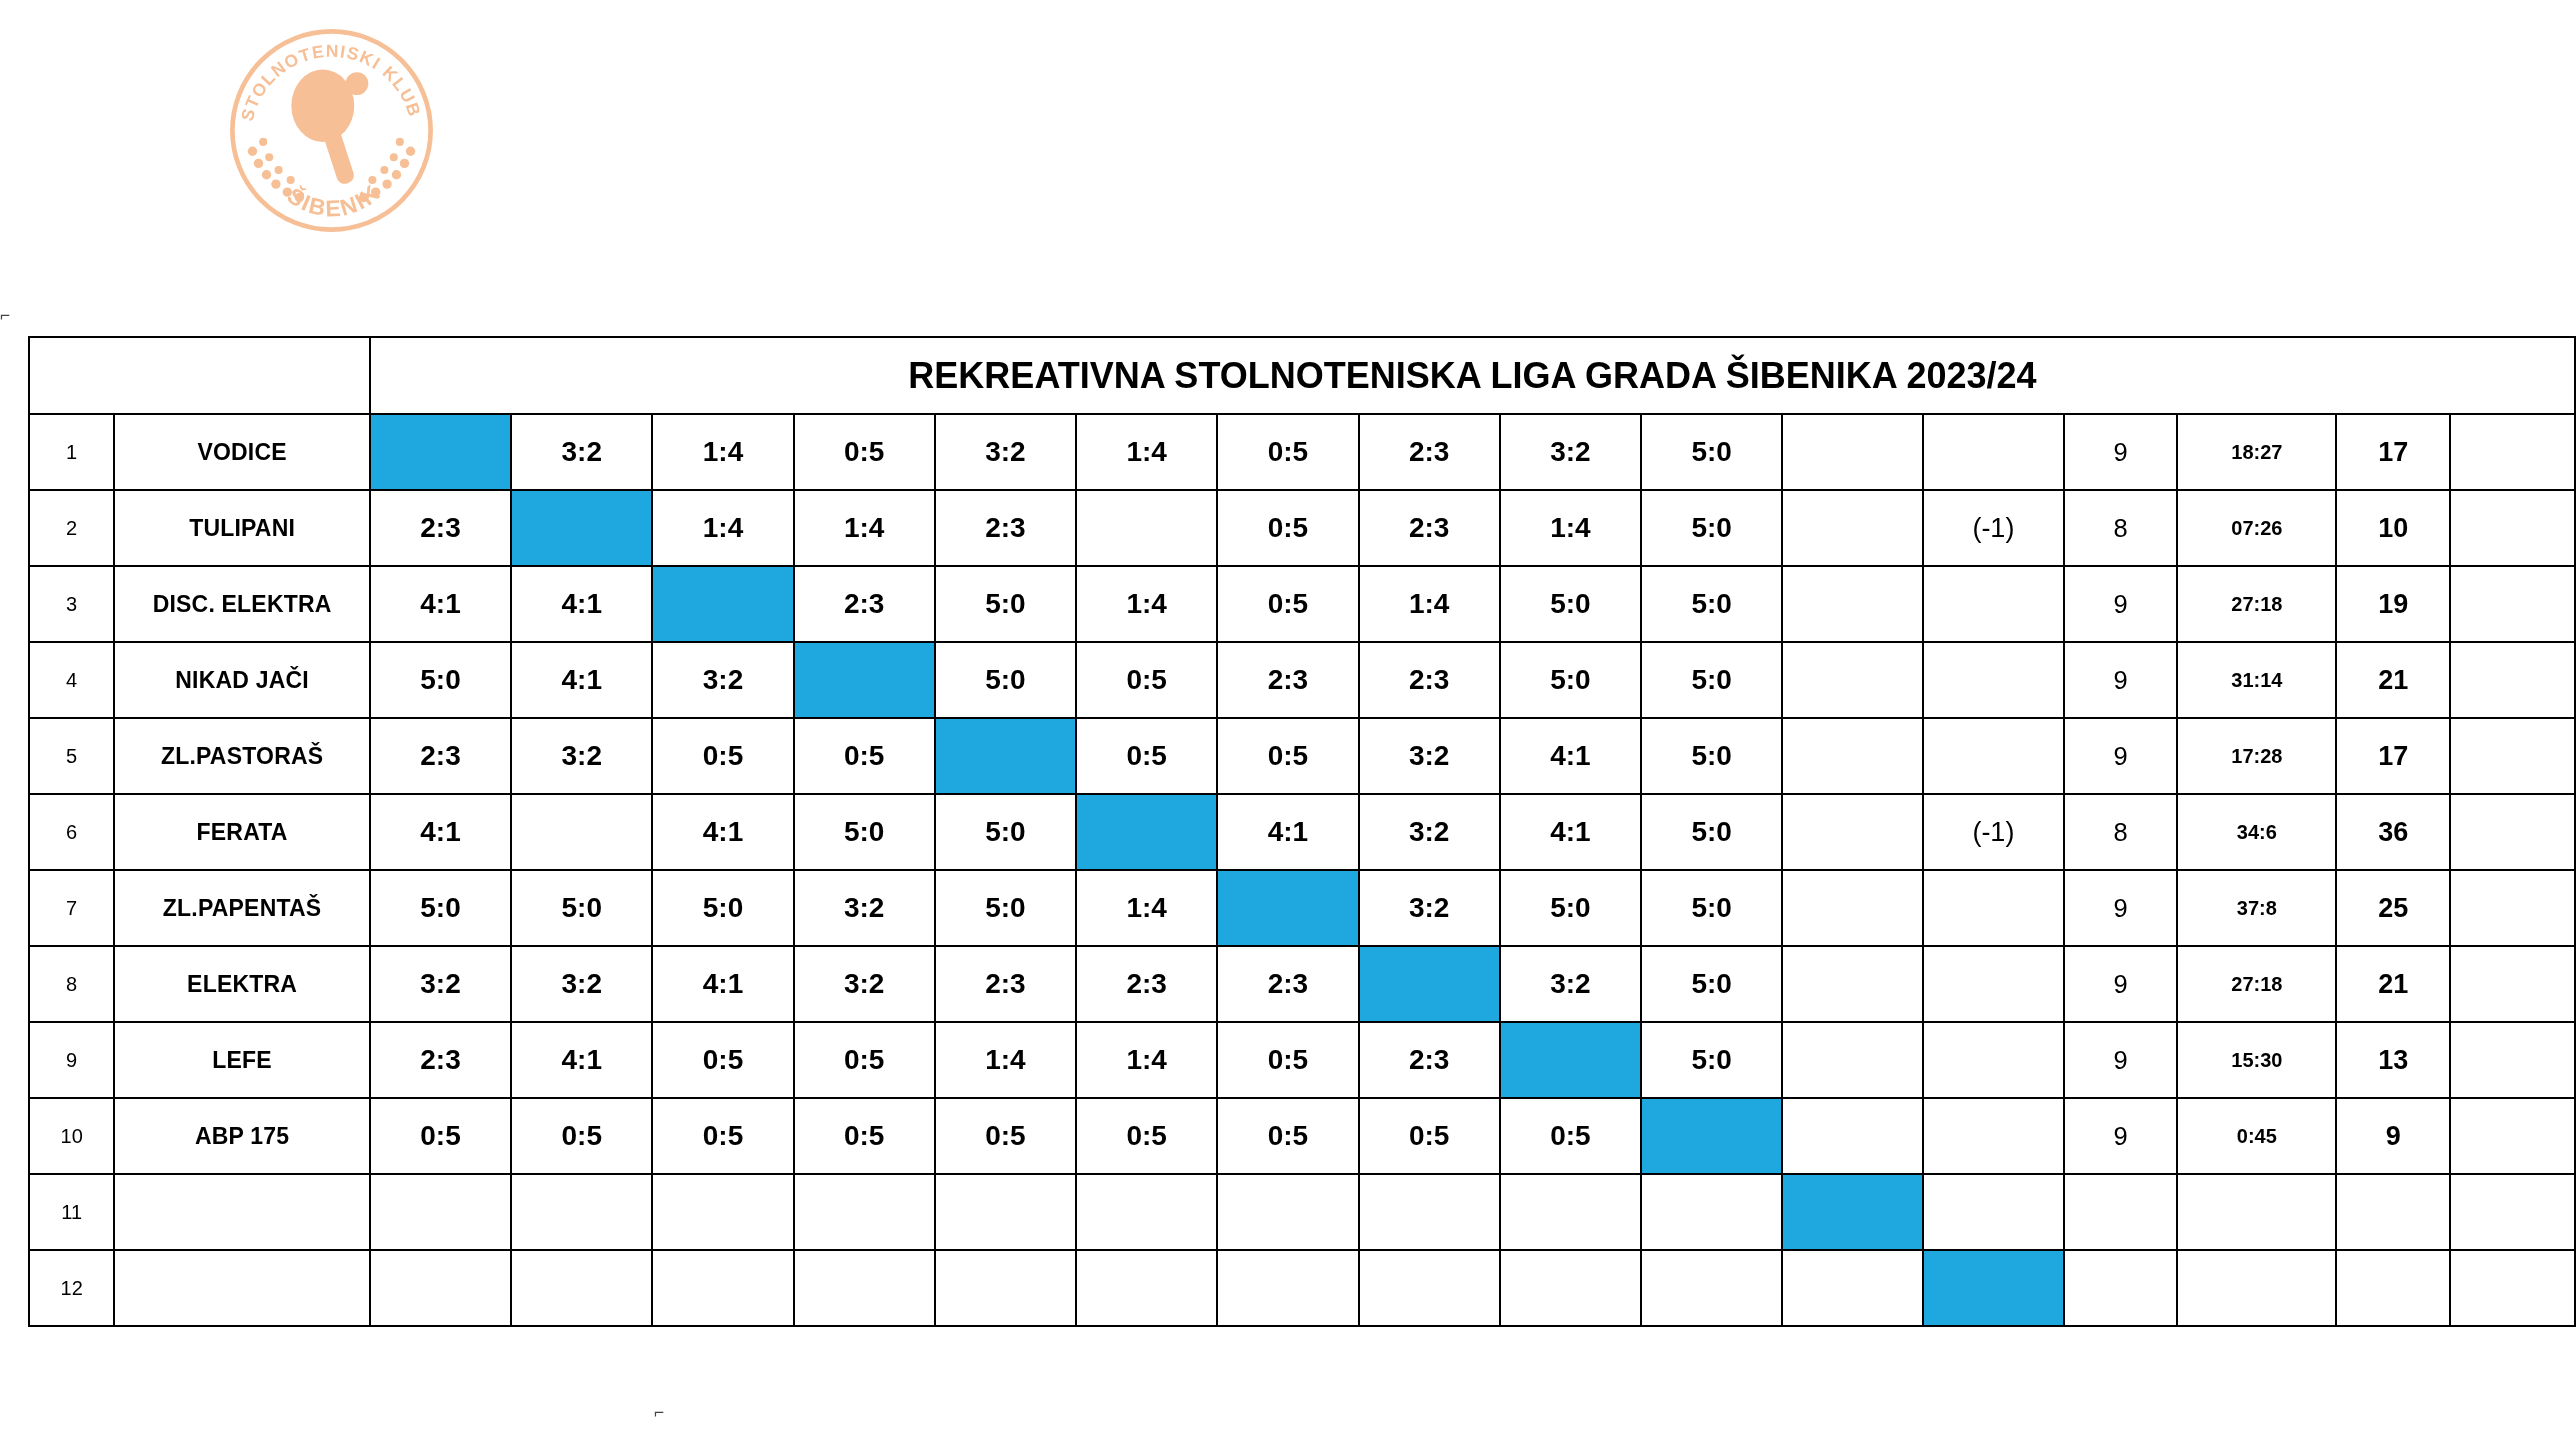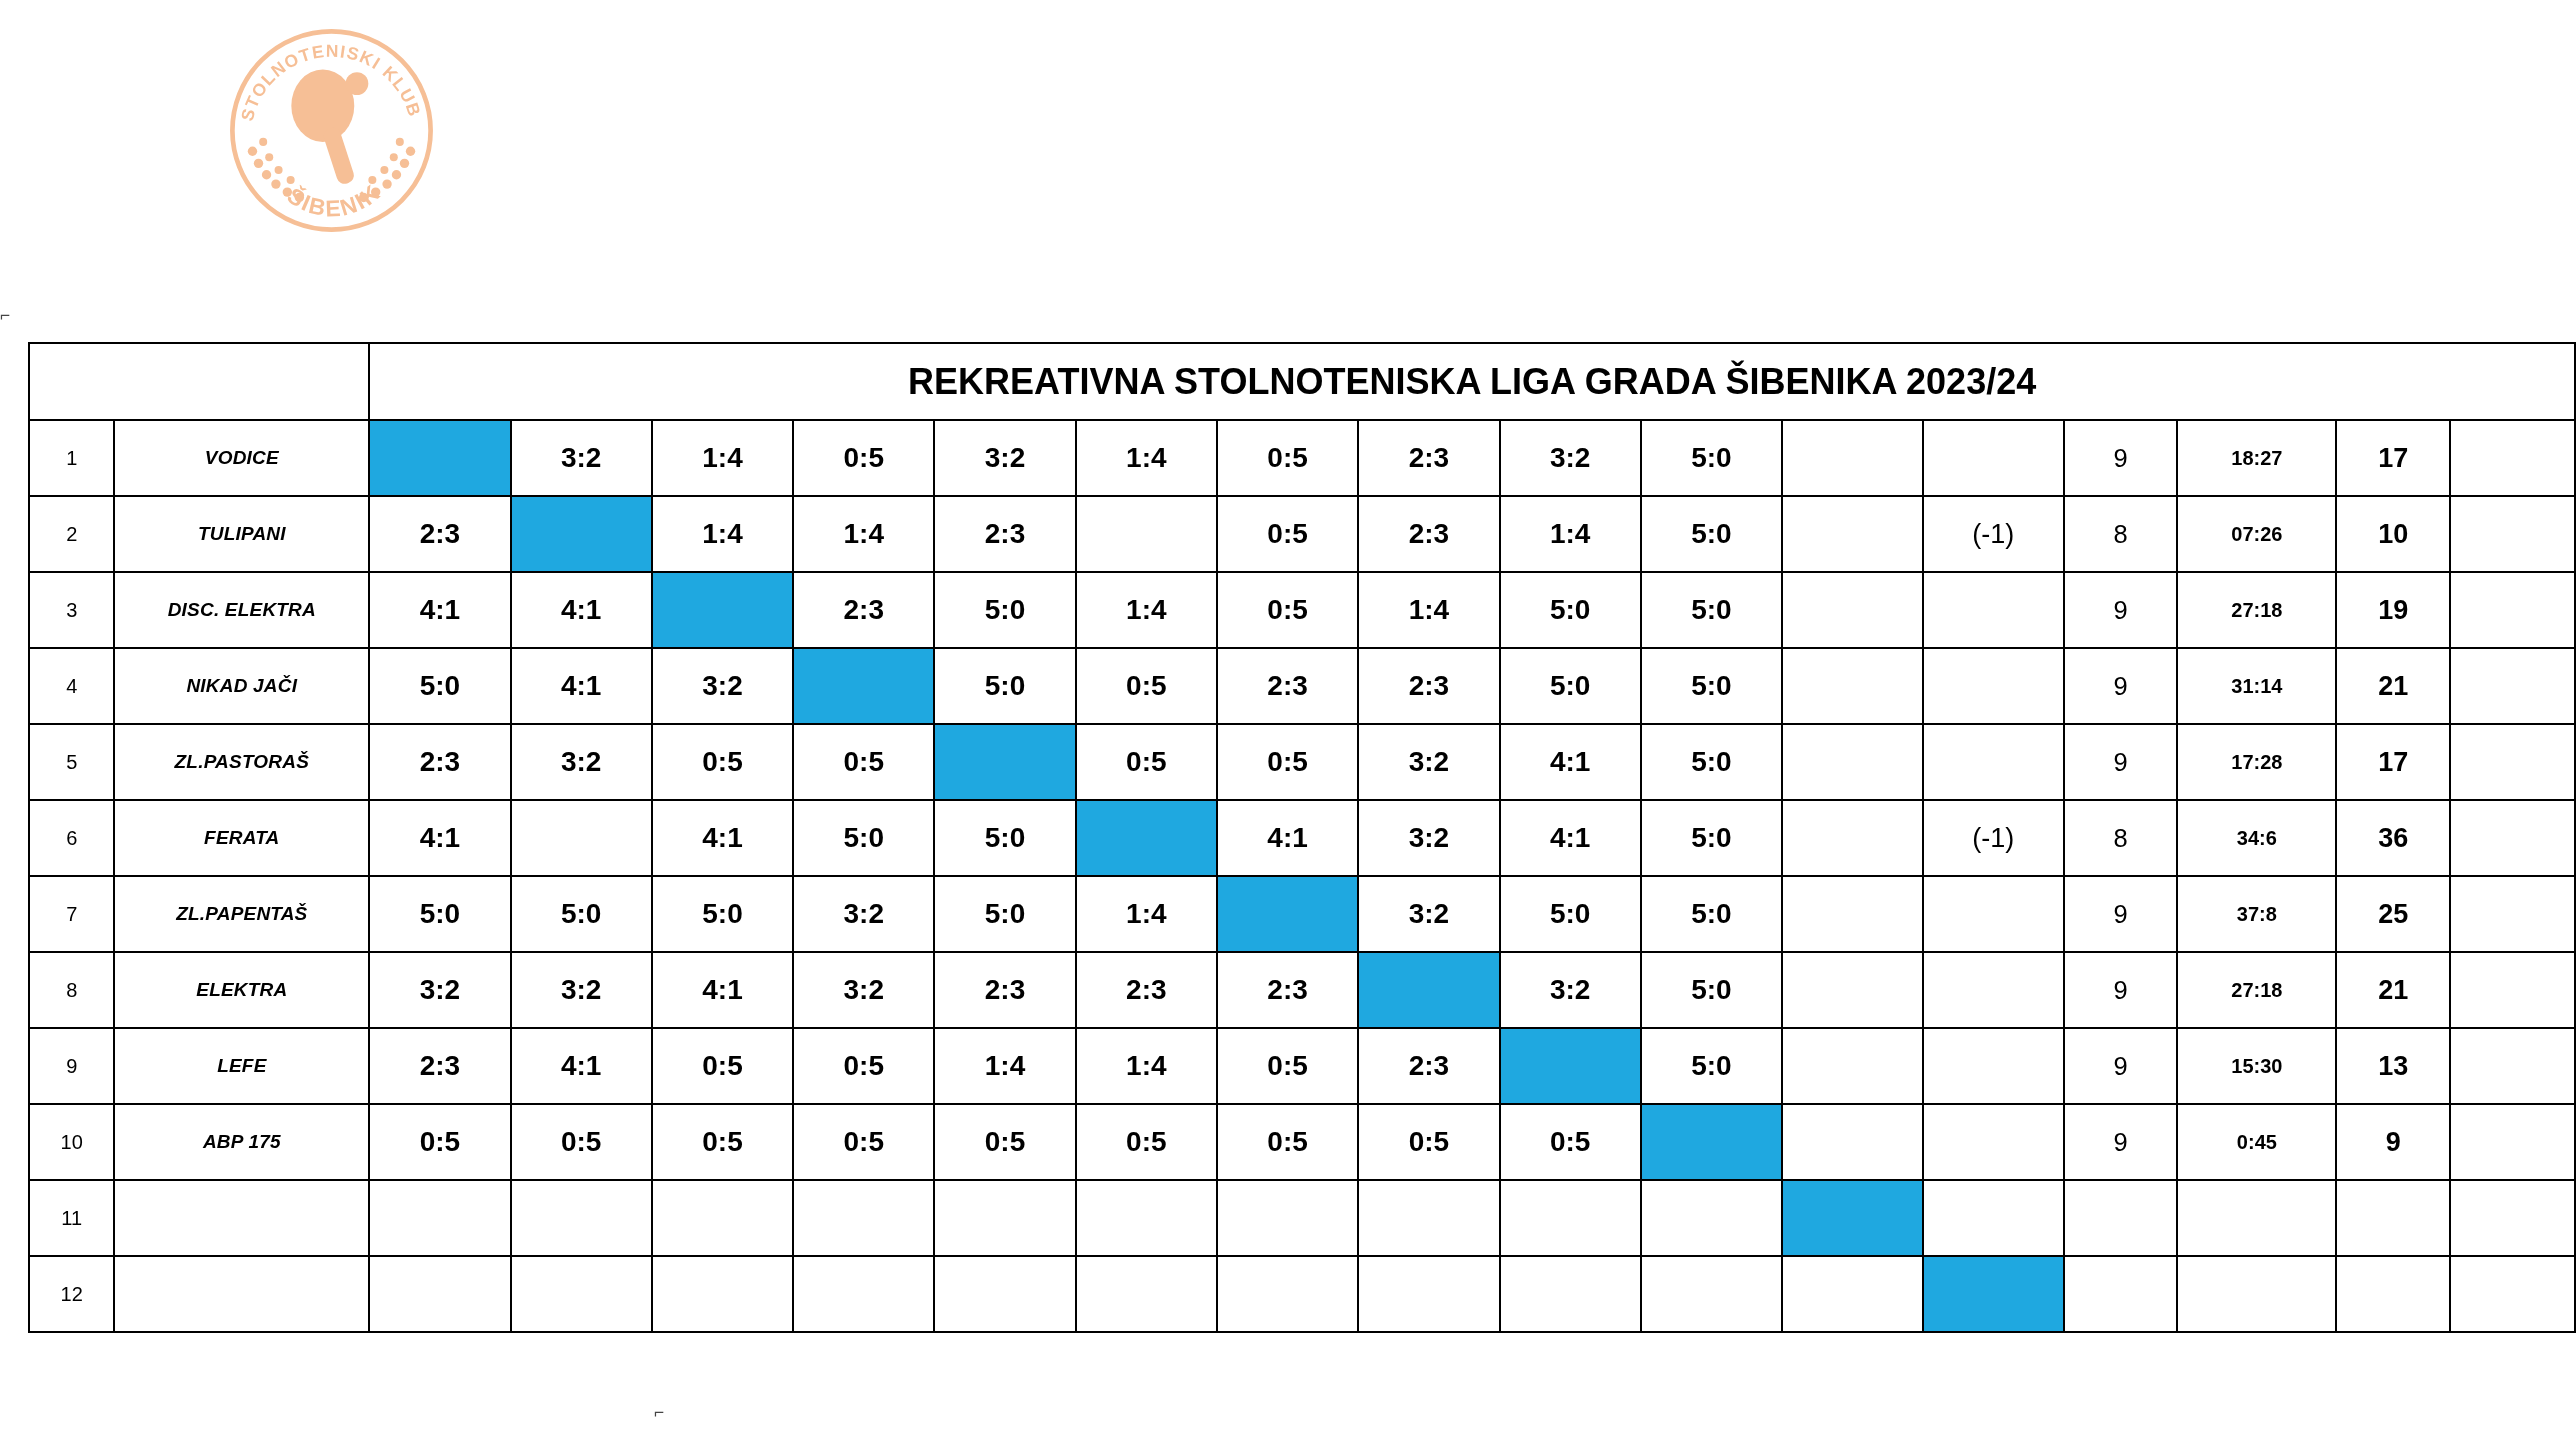--- a/index.html
+++ b/index.html
@@ -51,21 +51,21 @@
     width: 17.4px;
     height: 17.4px;
     color: #444;
     font-size: 17.4px;
     line-height: 14.8px;
   }
 
   table.league {
     position: absolute;
     left: 28px;
-    top: 27px;
+    top: 21px;
     border-collapse: collapse;
     table-layout: fixed;
     background: #fdba74;
   }
 
   table.league td, table.league th {
     border: 2px solid #000000;
     padding: 0;
     text-align: center;
     vertical-align: middle;
@@ -119,26 +119,25 @@
 
   
   tr.data-row td { height: 74px; }
   .idx-cell {
     font-size: 20px;
     font-weight: normal;
     text-align: left;
     padding-left: 10.7px;
   }
   .team-cell {
-    font-size: 19px;
+    font-size: 23px;
     font-weight: bold;
     text-align: left;
     padding-left: 20px;
     letter-spacing: 0.2px;
-    font-style: italic;
   }
   .score-cell {
     font-size: 28px;
     font-weight: bold;
   }
   .diag {
     background: #1fa8e0 !important;
   }
   .kolo-cell {
     font-size: 25.5px;

